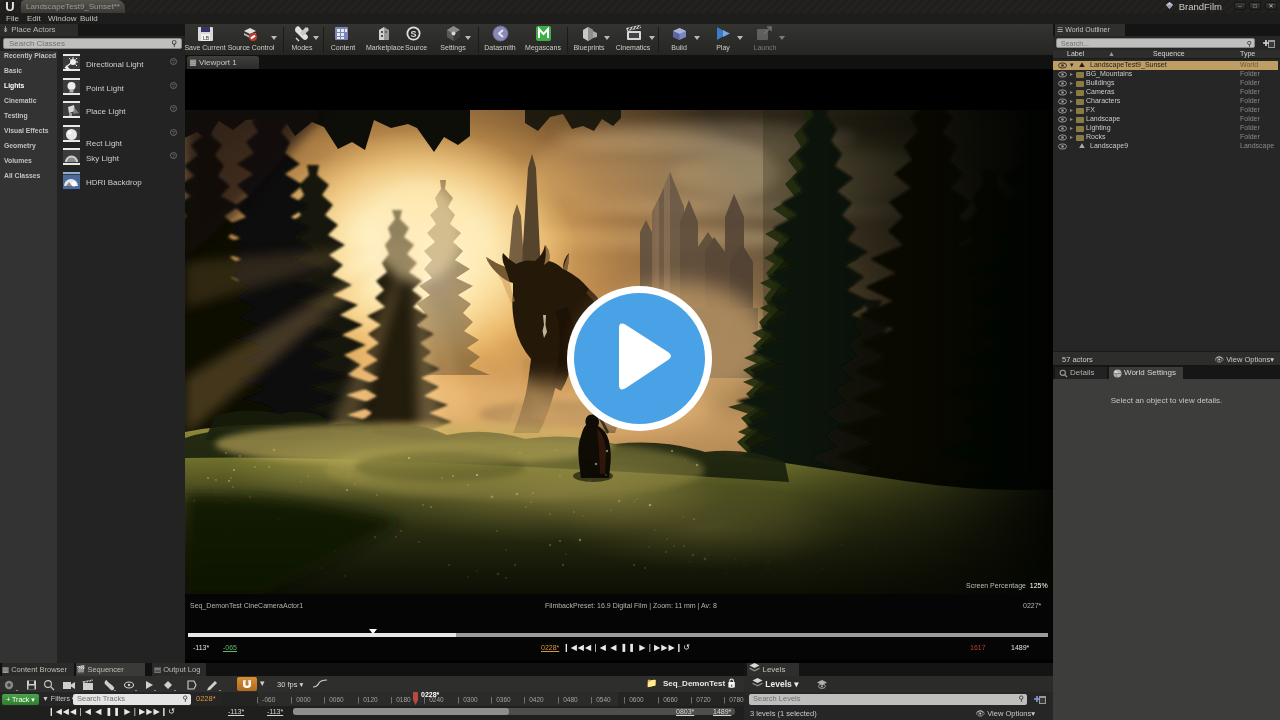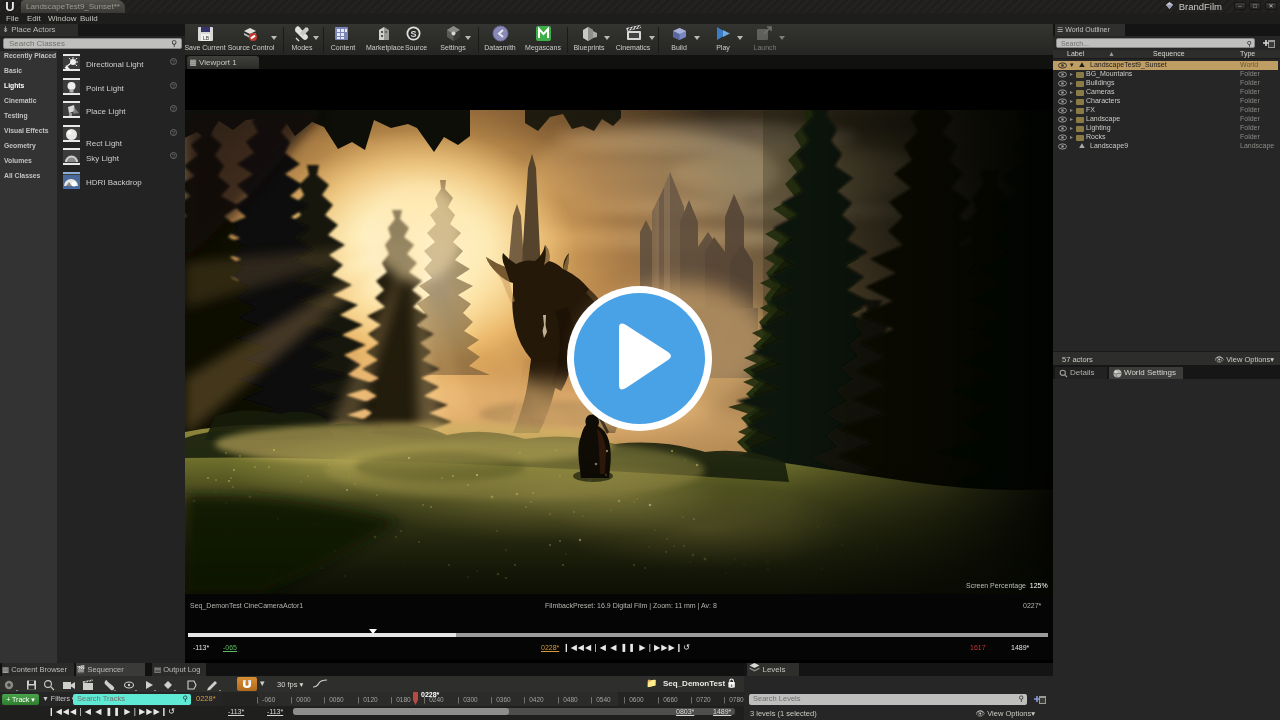--- a/index.html
+++ b/index.html
@@ -62,21 +62,21 @@
 #dt-tab1 { left:2px; top:343px; width:52px; height:12px; background:#222; color:#b0b0ac; font-size:8px; line-height:12px; }
 #dt-tab2 { left:56px; top:343px; width:74px; height:12px; background:#3c3c3b; color:#d6d6d2; font-size:8px; line-height:12px; }
 #dt-body { left:0; top:355px; width:227px; height:341px; background:#3d3d3c; }
 
 #seqpanel { left:0; top:663px; width:744px; height:57px; background:#222; }
 #sq-tabbar { left:0; top:0; width:744px; height:13px; background:#111; }
 .sqtab { position:absolute; top:0; height:13px; font-size:7.5px; line-height:13px; color:#bcbcb8; }
 #sq-toolbar { left:0; top:13px; width:744px; height:16px; background:#2e2e2c; }
 #sq-trackrow { left:0; top:29px; width:744px; height:14px; background:#252525; }
 #trackbtn { left:2px; top:1.5px; width:37px; height:11px; background:linear-gradient(#4aa54a,#2e7d2e); border-radius:2px; color:#fff; font-size:7px; line-height:11px; text-align:center; }
-#sq-search { left:73px; top:1.5px; width:118px; height:11px; background:#5eead4; border-radius:2px; color:#71716d; font-size:7.5px; line-height:10px; padding-left:4px; }
+#sq-search { left:73px; top:1.5px; width:118px; height:11px; background:#e5e5e5; border-radius:2px; color:#71716d; font-size:7.5px; line-height:10px; padding-left:4px; }
 #ruler { left:222px; top:0; width:522px; height:14px; background:#2b2b2a; font-size:7px; color:#bdbdb9; }
 #sq-botrow { left:0; top:43px; width:744px; height:14px; background:#1f1f1e; font-size:7px; color:#d8d8d4; }
 .sqi { position:absolute; top:2px; font-size:9px; color:#cfcfcb; }
 .rtick { top:4px; font-size:6.5px; color:#a3a39f; white-space:nowrap; }
 
 #levelspanel { left:744px; top:663px; width:309px; height:57px; background:#262626; }
 #lv-tabbar { left:0; top:0; width:309px; height:13px; background:#141414; }
 #lv-tab { left:3px; top:0; width:52px; height:13px; background:#2e2e2d; color:#c2c2be; font-size:8px; line-height:13px; }
 #lv-toolbar { left:0; top:13px; width:309px; height:16px; background:#2b2b2a; }
 #lv-search { left:5px; top:31px; width:278px; height:11px; background:#bfbfbd; border-radius:2px; color:#71716d; font-size:7.5px; line-height:10px; padding-left:4px; }
@@ -690,20 +690,23 @@
   <div id="dt-tabbar" class="abs"></div>
   <div id="dt-tab1" class="abs"><svg style="position:absolute;left:4px;top:2px;" width="9" height="9" viewBox="0 0 9 9">
         <circle cx="3.8" cy="3.8" r="2.6" fill="none" stroke="#9a9a96" stroke-width="1.1"></circle>
         <path d="M5.8 5.8 L8 8" stroke="#9a9a96" stroke-width="1.2"></path>
       </svg><span style="margin-left:15px;">Details</span></div>
   <div id="dt-tab2" class="abs"><svg style="position:absolute;left:4px;top:2px;" width="9" height="9" viewBox="0 0 9 9">
         <circle cx="4.5" cy="4.5" r="4" fill="#b8b8b4"></circle>
         <path d="M4.5 0.5 A6 6 0 0 0 4.5 8.5 M0.5 4.5 L8.5 4.5" stroke="#6a6a66" stroke-width="0.7" fill="none"></path>
         <circle cx="3" cy="3" r="1.4" fill="#d8d8d4"></circle>
       </svg><span style="margin-left:15px;">World Settings</span></div>
+  <div id="dt-body" class="abs">
+      <div style="position:absolute;left:0;top:17px;width:227px;text-align:center;font-size:8px;color:#c5c5c1;">Select an object to view details.</div>
+    </div>
 </div>
 
 <div id="seqpanel" class="abs">
   <div id="sq-tabbar" class="abs"></div>
   <div class="sqtab" style="left:2px;width:72px;background:#2a2a29;">▩ Content Browser</div>
   <div class="sqtab" style="left:76px;width:69px;background:#3a3a38;"><span style="filter:grayscale(1) brightness(1.3);">🎬</span> Sequencer</div>
   <div class="sqtab" style="left:152px;width:54px;background:#2a2a29;">&nbsp;▤ Output Log</div>
   <div id="sq-toolbar" class="abs">
     <svg class="abs" style="left:3px;top:2.5px;" width="234" height="12" viewBox="0 0 234 12">
 <g fill="none" stroke="#cfcfcb" stroke-width="1.1">
@@ -788,20 +791,31 @@
     <span class="abs" style="left:713px;top:2px;text-decoration:underline;">1489*</span>
   </div>
 </div>
 
 <div id="levelspanel" class="abs">
   <div id="lv-tabbar" class="abs"></div>
   <div id="lv-tab" class="abs">&nbsp;<svg style="vertical-align:-1px;" width="11" height="10" viewBox="0 0 11 10">
         <path d="M5.5 0 L10.5 2.5 L5.5 5 L0.5 2.5 Z" fill="#d8d8d4"></path>
         <path d="M0.5 4.5 L5.5 7 L10.5 4.5 L10.5 6 L5.5 8.5 L0.5 6 Z" fill="#8a8a86"></path>
       </svg> Levels</div>
+  <div id="lv-toolbar" class="abs">
+      <span style="position:absolute;left:8px;top:2px;font-size:8.5px;color:#eee;font-weight:bold;"><svg style="vertical-align:-1px;" width="11" height="10" viewBox="0 0 11 10">
+          <path d="M5.5 0 L10.5 2.5 L5.5 5 L0.5 2.5 Z" fill="#d8d8d4"></path>
+          <path d="M0.5 4.5 L5.5 7 L10.5 4.5 L10.5 6 L5.5 8.5 L0.5 6 Z" fill="#8a8a86"></path>
+        </svg> Levels ▾</span>
+      <svg style="position:absolute;left:72px;top:4px;" width="12" height="9" viewBox="0 0 12 9">
+        <path d="M6 0 L11 2.5 L6 5 L1 2.5 Z" fill="#b0b0ac"></path>
+        <ellipse cx="6" cy="6.2" rx="3.4" ry="2.2" fill="none" stroke="#b0b0ac" stroke-width="0.9"></ellipse>
+        <circle cx="6" cy="6.2" r="1" fill="#b0b0ac"></circle>
+      </svg>
+    </div>
   <div id="lv-search" class="abs">Search Levels<span style="float:right;margin-right:3px;color:#222;">⚲</span></div>
     <svg class="abs" style="left:290px;top:32px;" width="13" height="10" viewBox="0 0 13 10">
       <rect x="5" y="1" width="7" height="8" fill="#9a9a96"></rect>
       <rect x="6" y="3" width="5" height="5" fill="#3a3a38"></rect>
       <path d="M3 1 L3 7 M0 4 L6 4" stroke="#8a9ad8" stroke-width="1.6"></path>
     </svg>
   <div id="lv-botrow" class="abs">
       <span style="position:absolute;left:6px;top:2px;">3 levels (1 selected)</span>
       <span style="position:absolute;right:18px;top:2px;">👁 View Options▾</span>
     </div>

